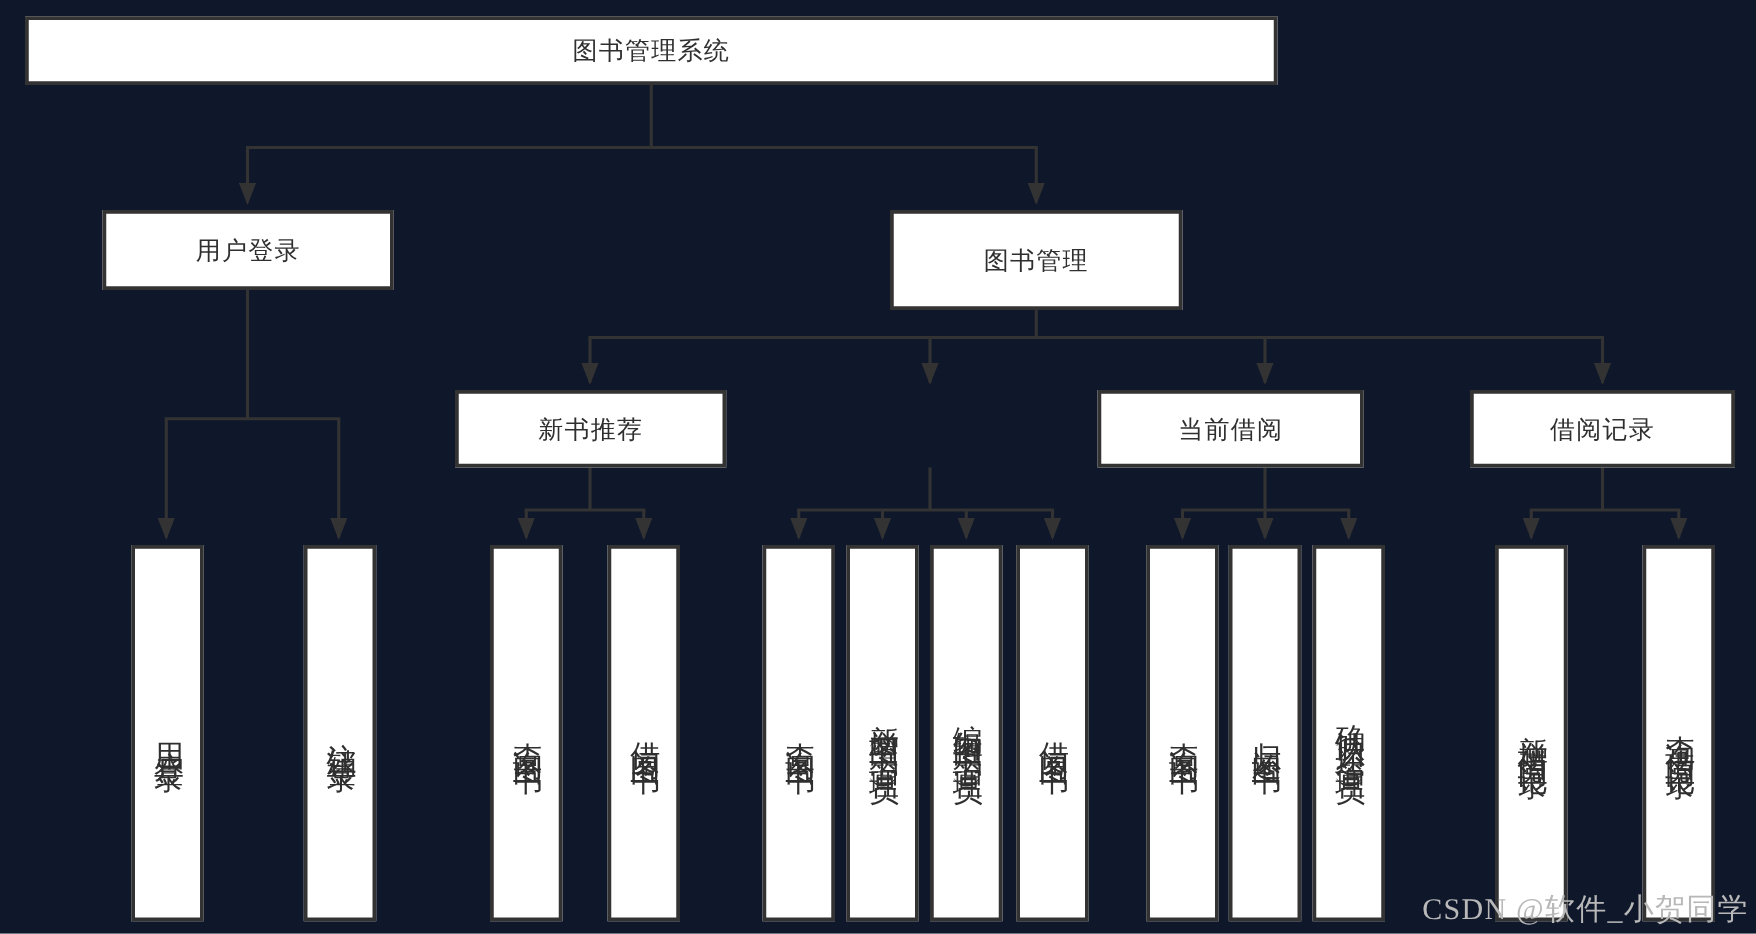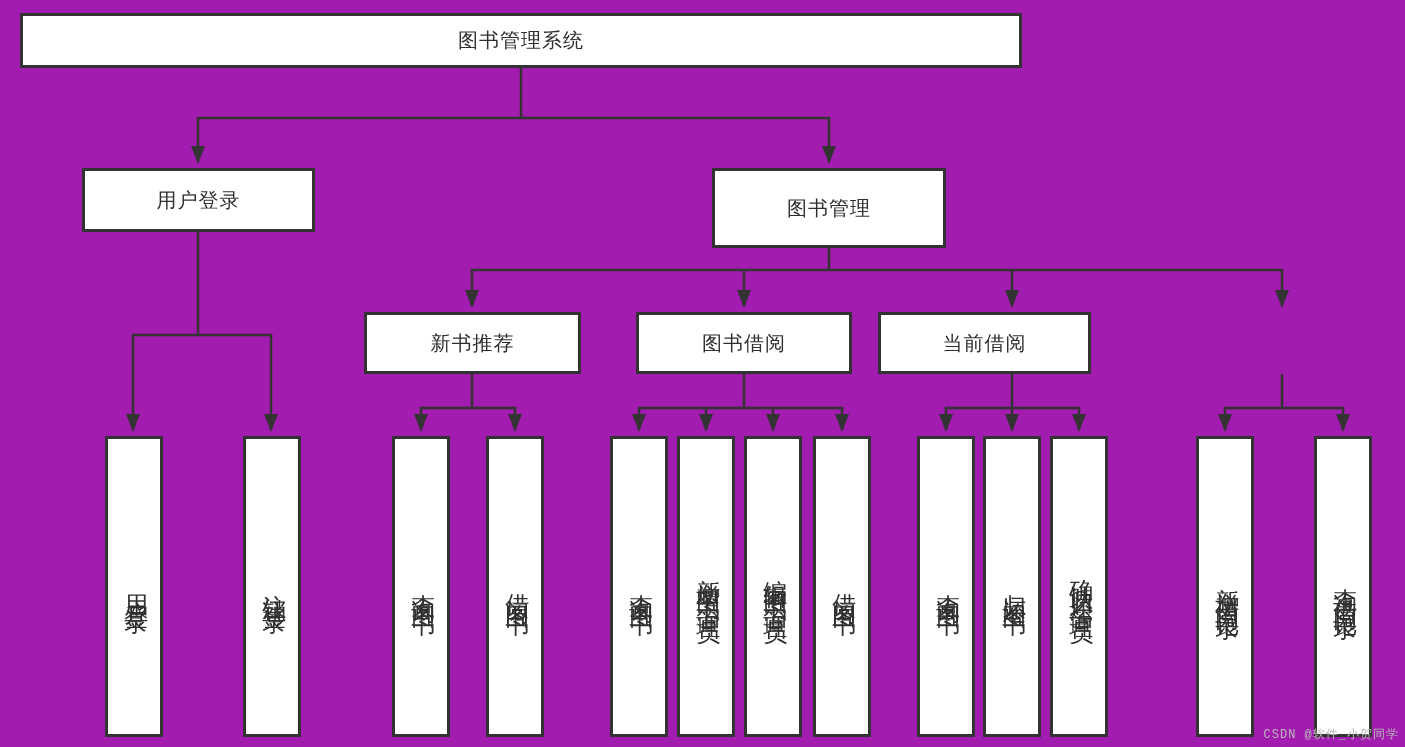--- a/index.html
+++ b/index.html
@@ -1,21 +1,21 @@
 <!DOCTYPE html>
 <html><head>
 <meta charset="utf-8">
 <style>
   html, body { margin: 0; padding: 0; background: #ffffff; }
   .canvas {
     position: relative;
     width: 1405px;
     height: 747px;
-    background: #a21caf;
-    font-family: Liberation Mono, monospace;
+    background: #0f172a;
+    font-family: Liberation Serif, serif;
     overflow: hidden;
   }
   .connectors {
     position: absolute;
     left: 0; top: 0;
     width: 1405px; height: 747px;
     z-index: 1;
   }
   .node {
     position: absolute;
@@ -38,21 +38,21 @@
     writing-mode: vertical-rl;
     text-orientation: mixed;
     font-size: 24px;
     letter-spacing: 6px;
     line-height: 1.1;
   }
   .watermark {
     position: absolute;
     right: 6px;
     bottom: 4px;
-    font-size: 12px;
+    font-size: 24px;
     letter-spacing: 1px;
     color: #b8b8b8;
     z-index: 5;
     white-space: nowrap;
   }
 </style>
 </head>
 <body>
 
 <div class="canvas">
@@ -107,22 +107,22 @@
       <path d="M1343,408 L1343,430" marker-end="url(#arrow)"></path>
     </g>
   </svg>
 
   <div class="node h-node" style="left:20px; top:13px; width:1002px; height:55px;">图书管理系统</div>
 
   <div class="node h-node" style="left:82px; top:168px; width:233px; height:64px;">用户登录</div>
   <div class="node h-node" style="left:712px; top:168px; width:234px; height:80px;">图书管理</div>
 
   <div class="node h-node" style="left:364px; top:312px; width:217px; height:62px;">新书推荐</div>
-  <div class="node h-node" style="left:636px; top:312px; width:216px; height:62px;">图书借阅</div>
   <div class="node h-node" style="left:878px; top:312px; width:213px; height:62px;">当前借阅</div>
+  <div class="node h-node" style="left:1176px; top:312px; width:212px; height:62px;">借阅记录</div>
 
   <div class="node leaf" style="left:105px; top:436px; width:58px; height:301px;">用户登录</div>
   <div class="node leaf" style="left:243px; top:436px; width:58px; height:301px;">注销登录</div>
 
   <div class="node leaf" style="left:392px; top:436px; width:58px; height:301px;">查询图书</div>
   <div class="node leaf" style="left:486px; top:436px; width:58px; height:301px;">借阅图书</div>
 
   <div class="node leaf" style="left:610px; top:436px; width:58px; height:301px;">查询图书</div>
   <div class="node leaf" style="left:677px; top:436px; width:58px; height:301px;">新增图书（管理员）</div>
   <div class="node leaf" style="left:744px; top:436px; width:58px; height:301px;">编辑图书（管理员）</div>

